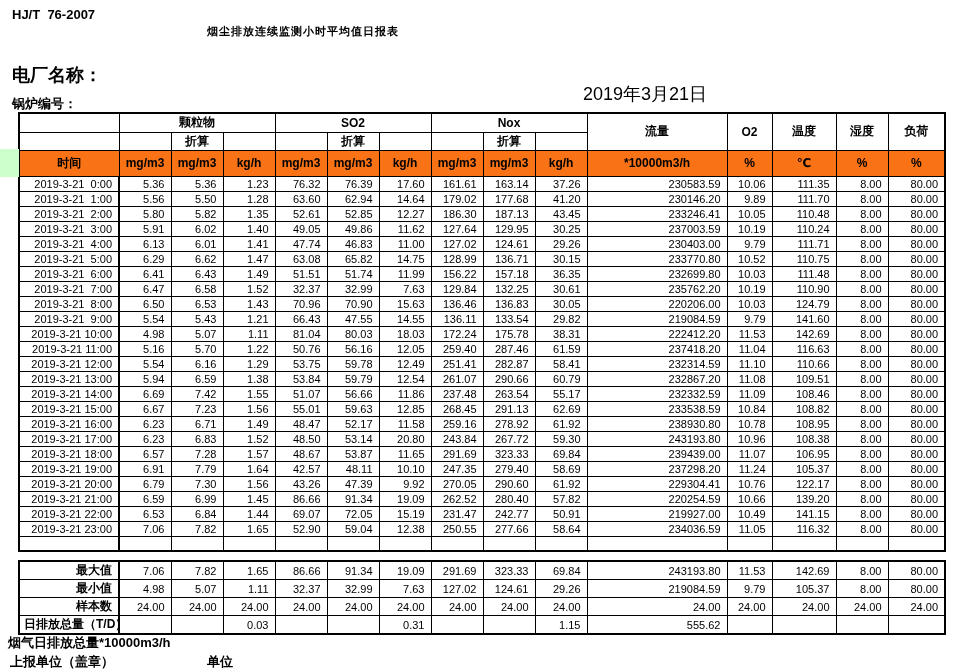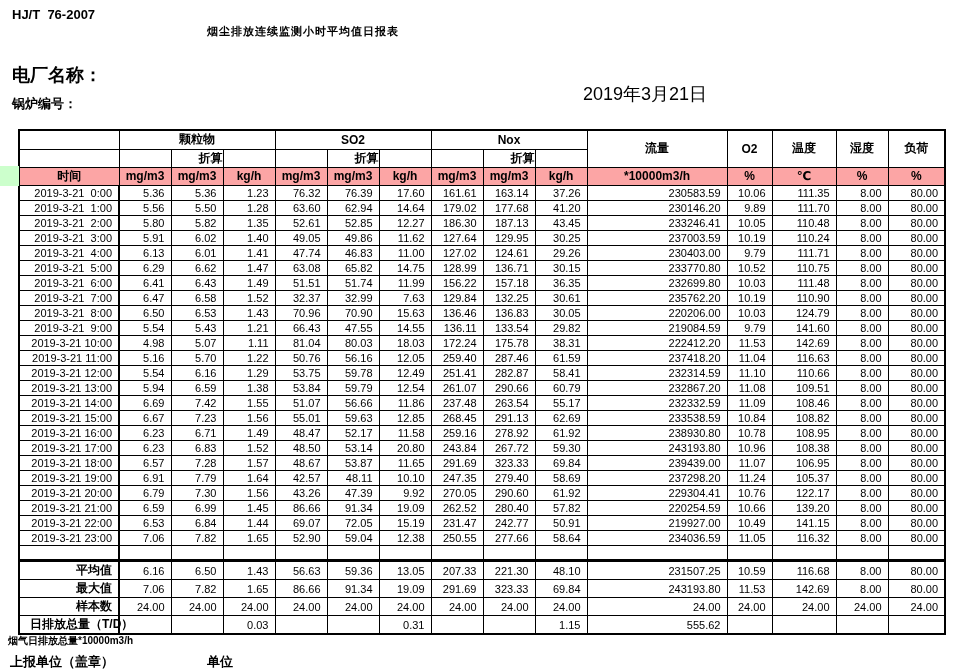--- a/index.html
+++ b/index.html
@@ -9,41 +9,41 @@
     font-family:"Liberation Sans","DejaVu Sans",sans-serif;
     color:#000; overflow:hidden;
   }
   .std   { position:absolute; top:7px;  left:12px; font-size:13px; font-weight:bold; white-space:pre; }
   .title { position:absolute; top:24px; left:207px; font-size:11px; font-weight:bold; letter-spacing:1px; }
   .plant { position:absolute; top:63px; left:12px; font-size:18px; font-weight:bold; }
   .boiler{ position:absolute; top:95px; left:12px; font-size:13px; font-weight:bold; }
   .date  { position:absolute; top:82px; left:583px; font-size:18px; font-weight:normal; }
 
   .twrap  { position:absolute; left:18px; }
-  .main-t { top:112px;margin-top:17px; }
+  .main-t { top:112px; }
   .sum-t  { top:560px; }
 
   table { border-collapse:collapse; table-layout:fixed; width:926px; font-size:11px; }
   table, td, th { border:1px solid #000; }
   table { border-width:2px; }
   th { font-weight:bold; font-size:12px; text-align:center; padding:0; }
   .r1 th { height:19px; }
-  .r2 th { height:15px;text-align:right; }
-  .r3 th { height:18px; background:#fca5a5; position:relative; }
+  .r2 th { height:15px; }
+  .r3 th { height:26px; background:#f97316; position:relative; }
   .r3 th:first-child::before {
     content:""; position:absolute; left:-20px; top:-2px; bottom:-1px; width:19px; background:#ccffcc;
   }
   .unit { font-weight:bold; }
   td { height:15px; text-align:right; padding:0 6px 0 2px; white-space:pre; overflow:visible; }
   td.time { border-right:2px solid #000; }
   .sum-t td { height:14px; }
   .sum-t td.time { font-weight:bold; font-size:12px; }
-  .sum-t tr:last-child td.time { text-align:left; padding-left:10px; white-space:nowrap; }
-
-  .foot1 { position:absolute; top:634px; left:8px;  font-size:10px; font-weight:bold; }
+  .sum-t tr:last-child td.time { text-align:left; padding-left:4px; white-space:nowrap; }
+
+  .foot1 { position:absolute; top:634px; left:8px;  font-size:13px; font-weight:bold; }
   .foot2 { position:absolute; top:653px; left:10px; font-size:13px; font-weight:bold; }
   .foot3 { position:absolute; top:653px; left:207px; font-size:13px; font-weight:bold; }
 </style>
 </head>
 <body>
 
 <div class="std">HJ/T  76-2007</div>
 <div class="title">烟尘排放连续监测小时平均值日报表</div>
 <div class="plant">电厂名称：</div>
 <div class="boiler">锅炉编号：</div>
@@ -576,56 +576,56 @@
       <col style="width:52px">
       <col style="width:52px">
     <col style="width:140px">
       <col style="width:45px">
       <col style="width:64px">
     <col style="width:52px">
       <col style="width:57px">
   </colgroup>
   <tbody>
 
-      <tr>
-        <td class="time">平均值</td>
-        <td>6.16</td>
-        <td>6.50</td>
-        <td>1.43</td>
-        <td>56.63</td>
-        <td>59.36</td>
-        <td>13.05</td>
-        <td>207.33</td>
-        <td>221.30</td>
-        <td>48.10</td>
-        <td>231507.25</td>
-        <td>10.59</td>
-        <td>116.68</td>
-        <td>8.00</td>
-        <td>80.00</td>
-      </tr>
 
       <tr>
         <td class="time">最大值</td>
         <td>7.06</td>
         <td>7.82</td>
         <td>1.65</td>
         <td>86.66</td>
         <td>91.34</td>
         <td>19.09</td>
         <td>291.69</td>
         <td>323.33</td>
         <td>69.84</td>
         <td>243193.80</td>
         <td>11.53</td>
         <td>142.69</td>
         <td>8.00</td>
         <td>80.00</td>
       </tr>
 
+      <tr>
+        <td class="time">最小值</td>
+        <td>4.98</td>
+        <td>5.07</td>
+        <td>1.11</td>
+        <td>32.37</td>
+        <td>32.99</td>
+        <td>7.63</td>
+        <td>127.02</td>
+        <td>124.61</td>
+        <td>29.26</td>
+        <td>219084.59</td>
+        <td>9.79</td>
+        <td>105.37</td>
+        <td>8.00</td>
+        <td>80.00</td>
+      </tr>
 
       <tr>
         <td class="time">样本数</td>
         <td>24.00</td>
         <td>24.00</td>
         <td>24.00</td>
         <td>24.00</td>
         <td>24.00</td>
         <td>24.00</td>
         <td>24.00</td>

